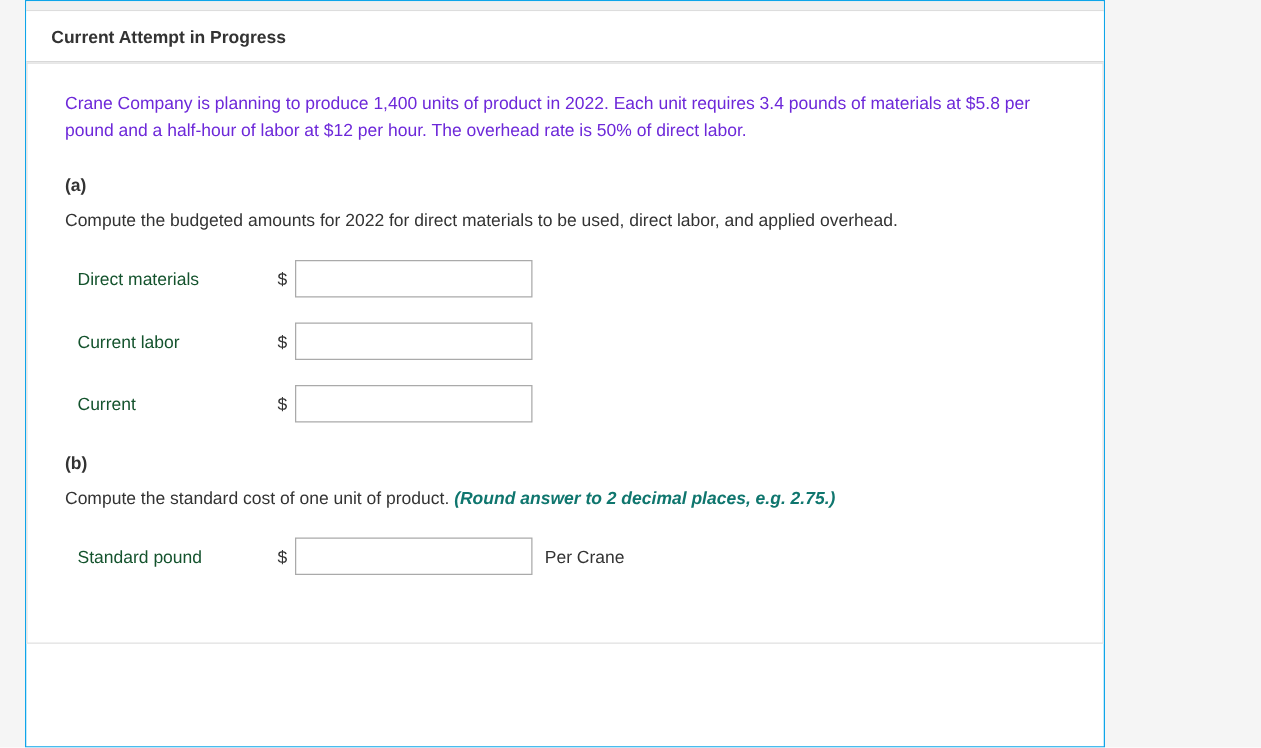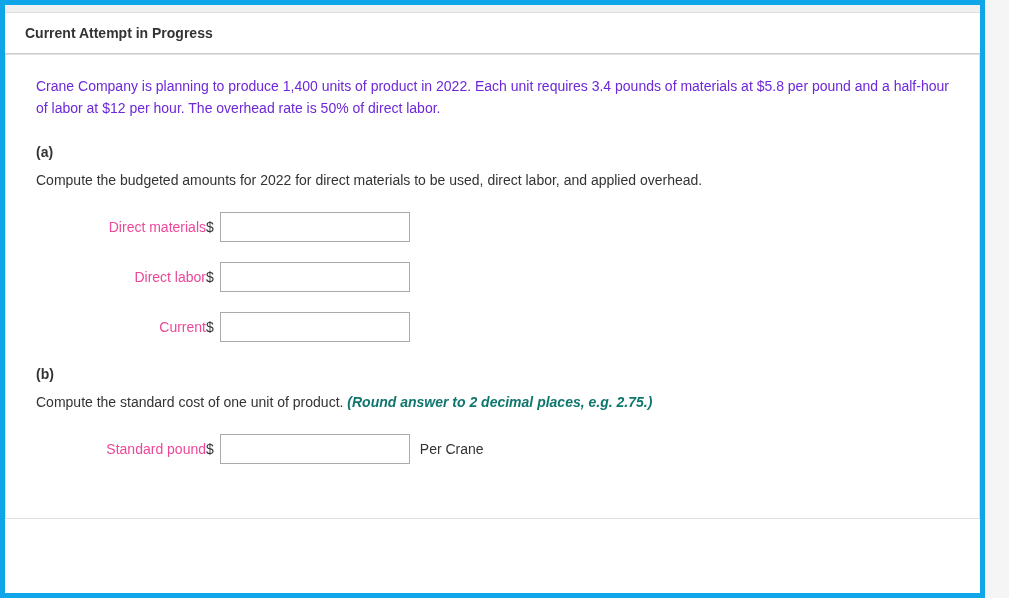--- a/index.html
+++ b/index.html
@@ -9,24 +9,25 @@
     }
 
     body {
       font-family: Arial, sans-serif;
       font-size: 14px;
       background-color: #f5f5f5;
       color: #333;
     }
 
     .page-container {
-      width: 985px;
+      width: 864px;
       min-height: 598px;
       background-color: #fff;
-      border: 5px solid #0ea5e9;
+      border: 1px solid #0ea5e9;
+      margin-left: 20px;
     }
 
     .top-bar {
       height: 8px;
       background-color: #f0f0f0;
       border-bottom: 1px solid #ddd;
     }
 
     .current-attempt-header {
       padding: 12px 20px;
@@ -69,22 +70,21 @@
     .input-row {
       display: flex;
       align-items: center;
       margin-bottom: 20px;
       padding-left: 10px;
     }
 
     .input-label {
       width: 160px;
       font-size: 14px;
-      color: #ec4899;
-      text-align: right;
+      color: #14532d;
     }
 
     .dollar-sign {
       font-size: 14px;
       margin-right: 6px;
       color: #333;
     }
 
     .amount-input {
       width: 190px;
@@ -129,21 +129,21 @@
       <p class="section-label">(a)</p>
       <p class="instruction-text">Compute the budgeted amounts for 2022 for direct materials to be used, direct labor, and applied overhead.</p>
 
       <div class="input-row">
         <span class="input-label">Direct materials</span>
         <span class="dollar-sign">$</span>
         <input class="amount-input" type="text" value="" style="">
       </div>
 
       <div class="input-row">
-        <span class="input-label">Direct labor</span>
+        <span class="input-label">Current labor</span>
         <span class="dollar-sign">$</span>
         <input class="amount-input" type="text" value="" style="">
       </div>
 
       <div class="input-row">
         <span class="input-label">Current</span>
         <span class="dollar-sign">$</span>
         <input class="amount-input" type="text" value="" style="">
       </div>
     </div>

